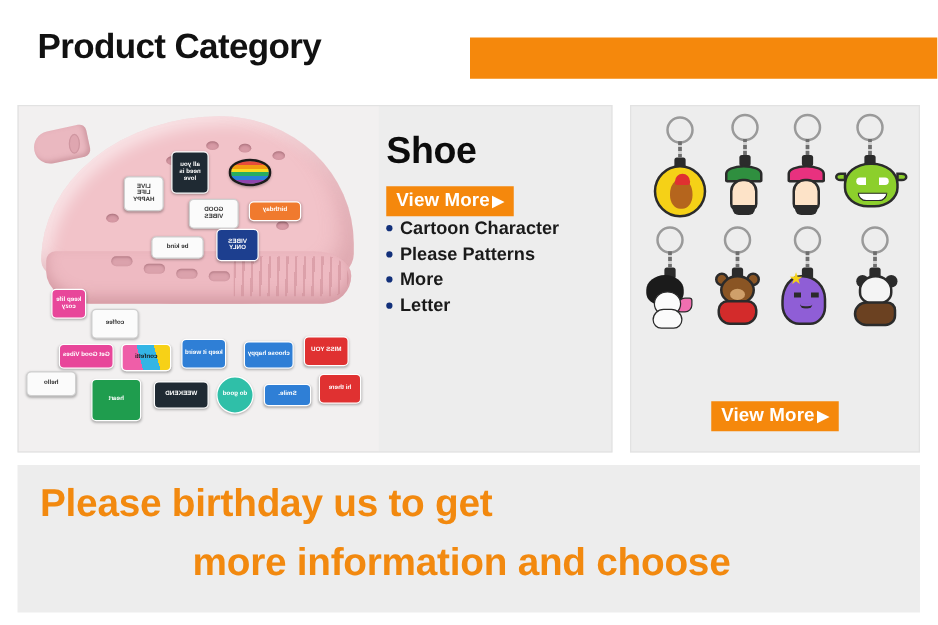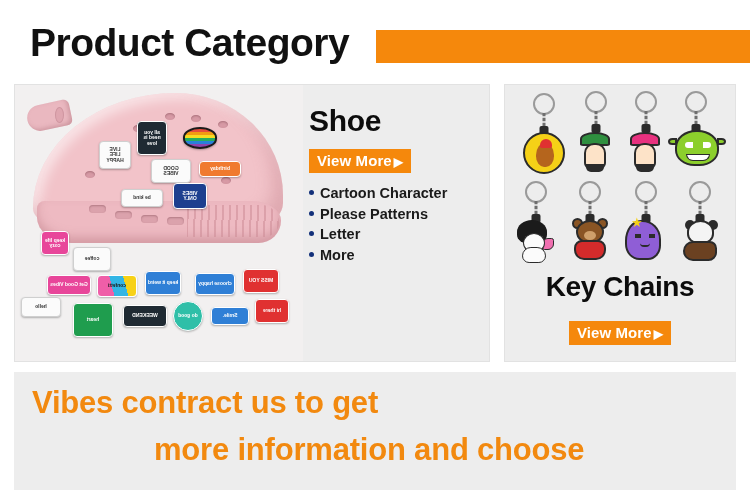--- a/index.html
+++ b/index.html
@@ -16,21 +16,21 @@
   
   .header {
     position: absolute;
     left: 0; top: 0;
     width: 750px; height: 78px;
     background: #ffffff;
   }
   .header-title {
     position: absolute;
     left: 30px; top: 21px;
-    font-size: 39px;
+    font-size: 28px;
     font-weight: bold;
     color: #111111;
     letter-spacing: -0.5px;
     white-space: nowrap;
   }
   .header-bar {
     position: absolute;
     left: 376px; top: 30px;
     width: 374px; height: 33px;
     background: #F5880C;
@@ -177,21 +177,21 @@
     font-size: 15px;
     font-weight: bold;
     padding: 3px 8px 4px 8px;
     letter-spacing: 0.1px;
     white-space: nowrap;
     cursor: pointer;
   }
   .view-more .arrow { font-size: 12px; margin-left: 2px; }
 
   .bullets {
-    margin-top: 10px;
+    margin-top: 0;
     list-style: none;
   }
   .bullets li {
     font-size: 14.5px;
     font-weight: bold;
     color: #1a1a1a;
     line-height: 1.42;
     position: relative;
     padding-left: 11px;
     white-space: nowrap;
@@ -527,22 +527,22 @@
         <div>Shoe</div>
       </div>
 
       <div class="view-more">
         <span>View More</span><span class="arrow">▶</span>
       </div>
 
       <ul class="bullets">
         <li>Cartoon Character</li>
         <li>Please Patterns</li>
+        <li>More</li>
         <li>Letter</li>
-        <li>More</li>
       </ul>
     </div>
   </div>
 
   <div class="panel panel-right">
 
     <div class="kc-art">
 
       <div class="kc" style="left:16px; top:4px;">
         <div class="kc-ring"></div>
@@ -643,26 +643,25 @@
           <div class="fig-panda">
             <div class="ear-l"></div>
               <div class="ear-r"></div>
             <div class="top"></div>
               <div class="bottom"></div>
           </div>
         </div>
       </div>
     </div>
 
-    <div class="kc-title">Key Chains</div>
 
     <div class="kc-button-wrap">
       <div class="view-more">
         <span>View More</span><span class="arrow">▶</span>
       </div>
     </div>
   </div>
 </div>
 
 <div class="footer">
-  <div class="footer-line footer-line-1">Vibes contract us to get</div>
+  <div class="footer-line footer-line-1">Please birthday us to get</div>
   <div class="footer-line footer-line-2">more information and choose</div>
 </div>
 
 </body></html>

